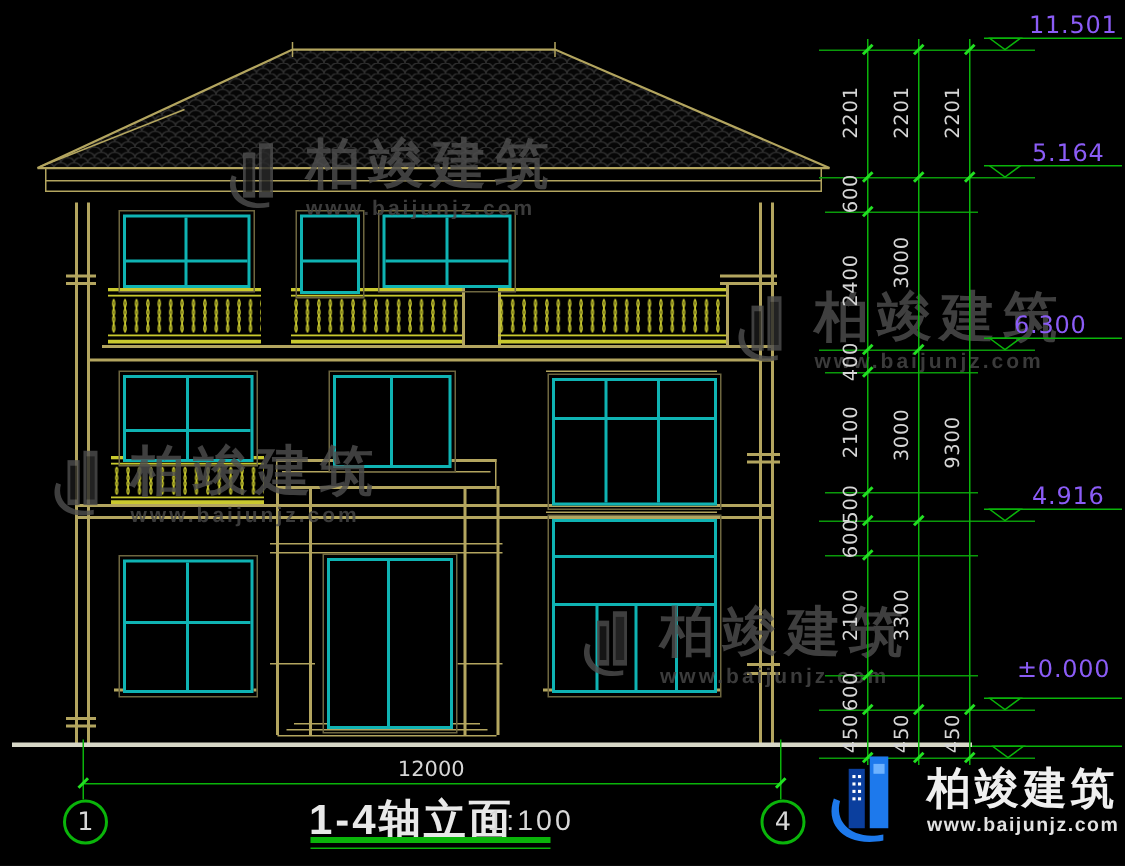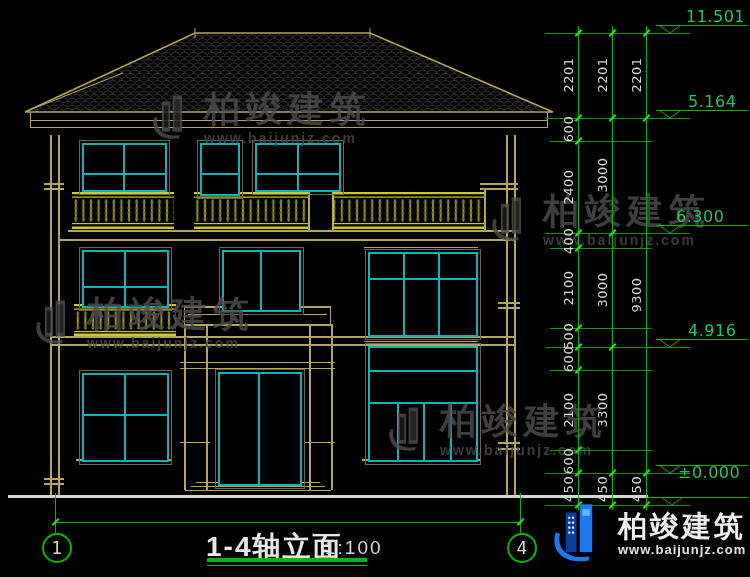--- a/index.html
+++ b/index.html
@@ -11,21 +11,21 @@
   .wl{position:absolute;background:#d8d8c8;}
   
   .win{position:absolute;border:2px solid #0fb3b3;background:#000;
        outline:1px solid #6e6740;outline-offset:2px;z-index:2;}
   .win i{position:absolute;background:#0fb3b3;display:block;}
   .mv{top:0;bottom:0;width:2px;}
   .mh{left:0;right:0;height:2px;}
   
   .dim{position:absolute;transform:translate(-50%,-50%) rotate(-90deg);
        font:13px "DejaVu Sans",sans-serif;color:#d6d6d6;white-space:nowrap;z-index:4;letter-spacing:.5px;}
-  .lvl{position:absolute;font:16px "DejaVu Sans",sans-serif;color:#22c55e;z-index:4;letter-spacing:.5px;}
+  .lvl{position:absolute;font:16px "DejaVu Sans",sans-serif;color:#8b5cf6;z-index:4;letter-spacing:.5px;}
   .gl{position:absolute;background:#0ab40a;z-index:4;}
   .tick{position:absolute;width:9px;height:2px;background:#22e022;transform:rotate(-45deg);z-index:5;}
   .ext{position:absolute;height:1px;background:#0a9a0a;z-index:3;}
   .tri{position:absolute;z-index:4;}
   .axis{position:absolute;width:26px;height:26px;border:2px solid #0ab40a;border-radius:50%;
         color:#d8d8d8;font:17px "DejaVu Sans",sans-serif;text-align:center;line-height:26px;z-index:4;background:#000;}
   
   .title{position:absolute;left:206px;top:528px;font-size:28px;font-weight:600;color:#e8e8e8;
          letter-spacing:2px;z-index:4;white-space:nowrap;}
   .scale{position:absolute;left:325px;top:537px;font-size:19px;color:#d8d8d8;letter-spacing:2px;z-index:4;}
@@ -210,21 +210,21 @@
   <span class="dim" style="left:602px;top:290px">3000</span>
   <span class="dim" style="left:602px;top:410px">3300</span>
   <span class="dim" style="left:602px;top:489px">450</span>
   <span class="dim" style="left:636px;top:295px">9300</span>
   <span class="dim" style="left:636px;top:489px">450</span>
 
   <span class="lvl" style="left:686px;top:7px">11.501</span>
   <span class="lvl" style="left:688px;top:92px">5.164</span>
   <span class="lvl" style="left:676px;top:207px">6.300</span>
   <span class="lvl" style="left:688px;top:321px">4.916</span>
-  <span class="lvl" style="left:678px;top:463px">±0.000</span>
+  <span class="lvl" style="left:678px;top:436px">±0.000</span>
   <div class="gl" style="left:656px;top:25px;width:92px;height:1px"></div>
   <div class="gl" style="left:656px;top:110px;width:92px;height:1px"></div>
   <div class="gl" style="left:656px;top:225px;width:92px;height:1px"></div>
   <div class="gl" style="left:656px;top:339px;width:92px;height:1px"></div>
   <div class="gl" style="left:656px;top:465px;width:92px;height:1px"></div>
   <div class="gl" style="left:648px;top:497px;width:100px;height:1px"></div>
   <svg class="tri" style="left:658px;top:25px" width="24" height="9">
       <polyline points="1,0 23,0 12,8 1,0" fill="none" stroke="#0ab40a"></polyline>
     </svg>
   <svg class="tri" style="left:658px;top:110px" width="24" height="9">
@@ -239,20 +239,21 @@
   <svg class="tri" style="left:658px;top:465px" width="24" height="9">
       <polyline points="1,0 23,0 12,8 1,0" fill="none" stroke="#0ab40a"></polyline>
     </svg>
   <svg class="tri" style="left:660px;top:497px" width="24" height="9">
       <polyline points="1,0 23,0 12,8 1,0" fill="none" stroke="#0ab40a"></polyline>
     </svg>
 
   <div class="gl" style="left:55px;top:493px;width:1px;height:40px"></div>
   <div class="gl" style="left:520px;top:493px;width:1px;height:40px"></div>
   <div class="gl" style="left:55px;top:522px;width:466px;height:1px"></div>
+  <div class="dimtext">12000</div>
   <div class="axis" style="left:42px;top:533px">1</div>
   <div class="axis" style="left:507px;top:533px">4</div>
 
   <div class="title">1-4轴立面</div>
   <div class="scale">1:100</div>
   <div class="gl" style="left:207px;top:558px;width:160px;height:4px"></div>
   <div class="gl" style="left:207px;top:565px;width:160px;height:1px"></div>
 
   <div class="wm" style="left:147px;top:90px">
     <svg width="50" height="56" viewBox="0 0 80 84">

